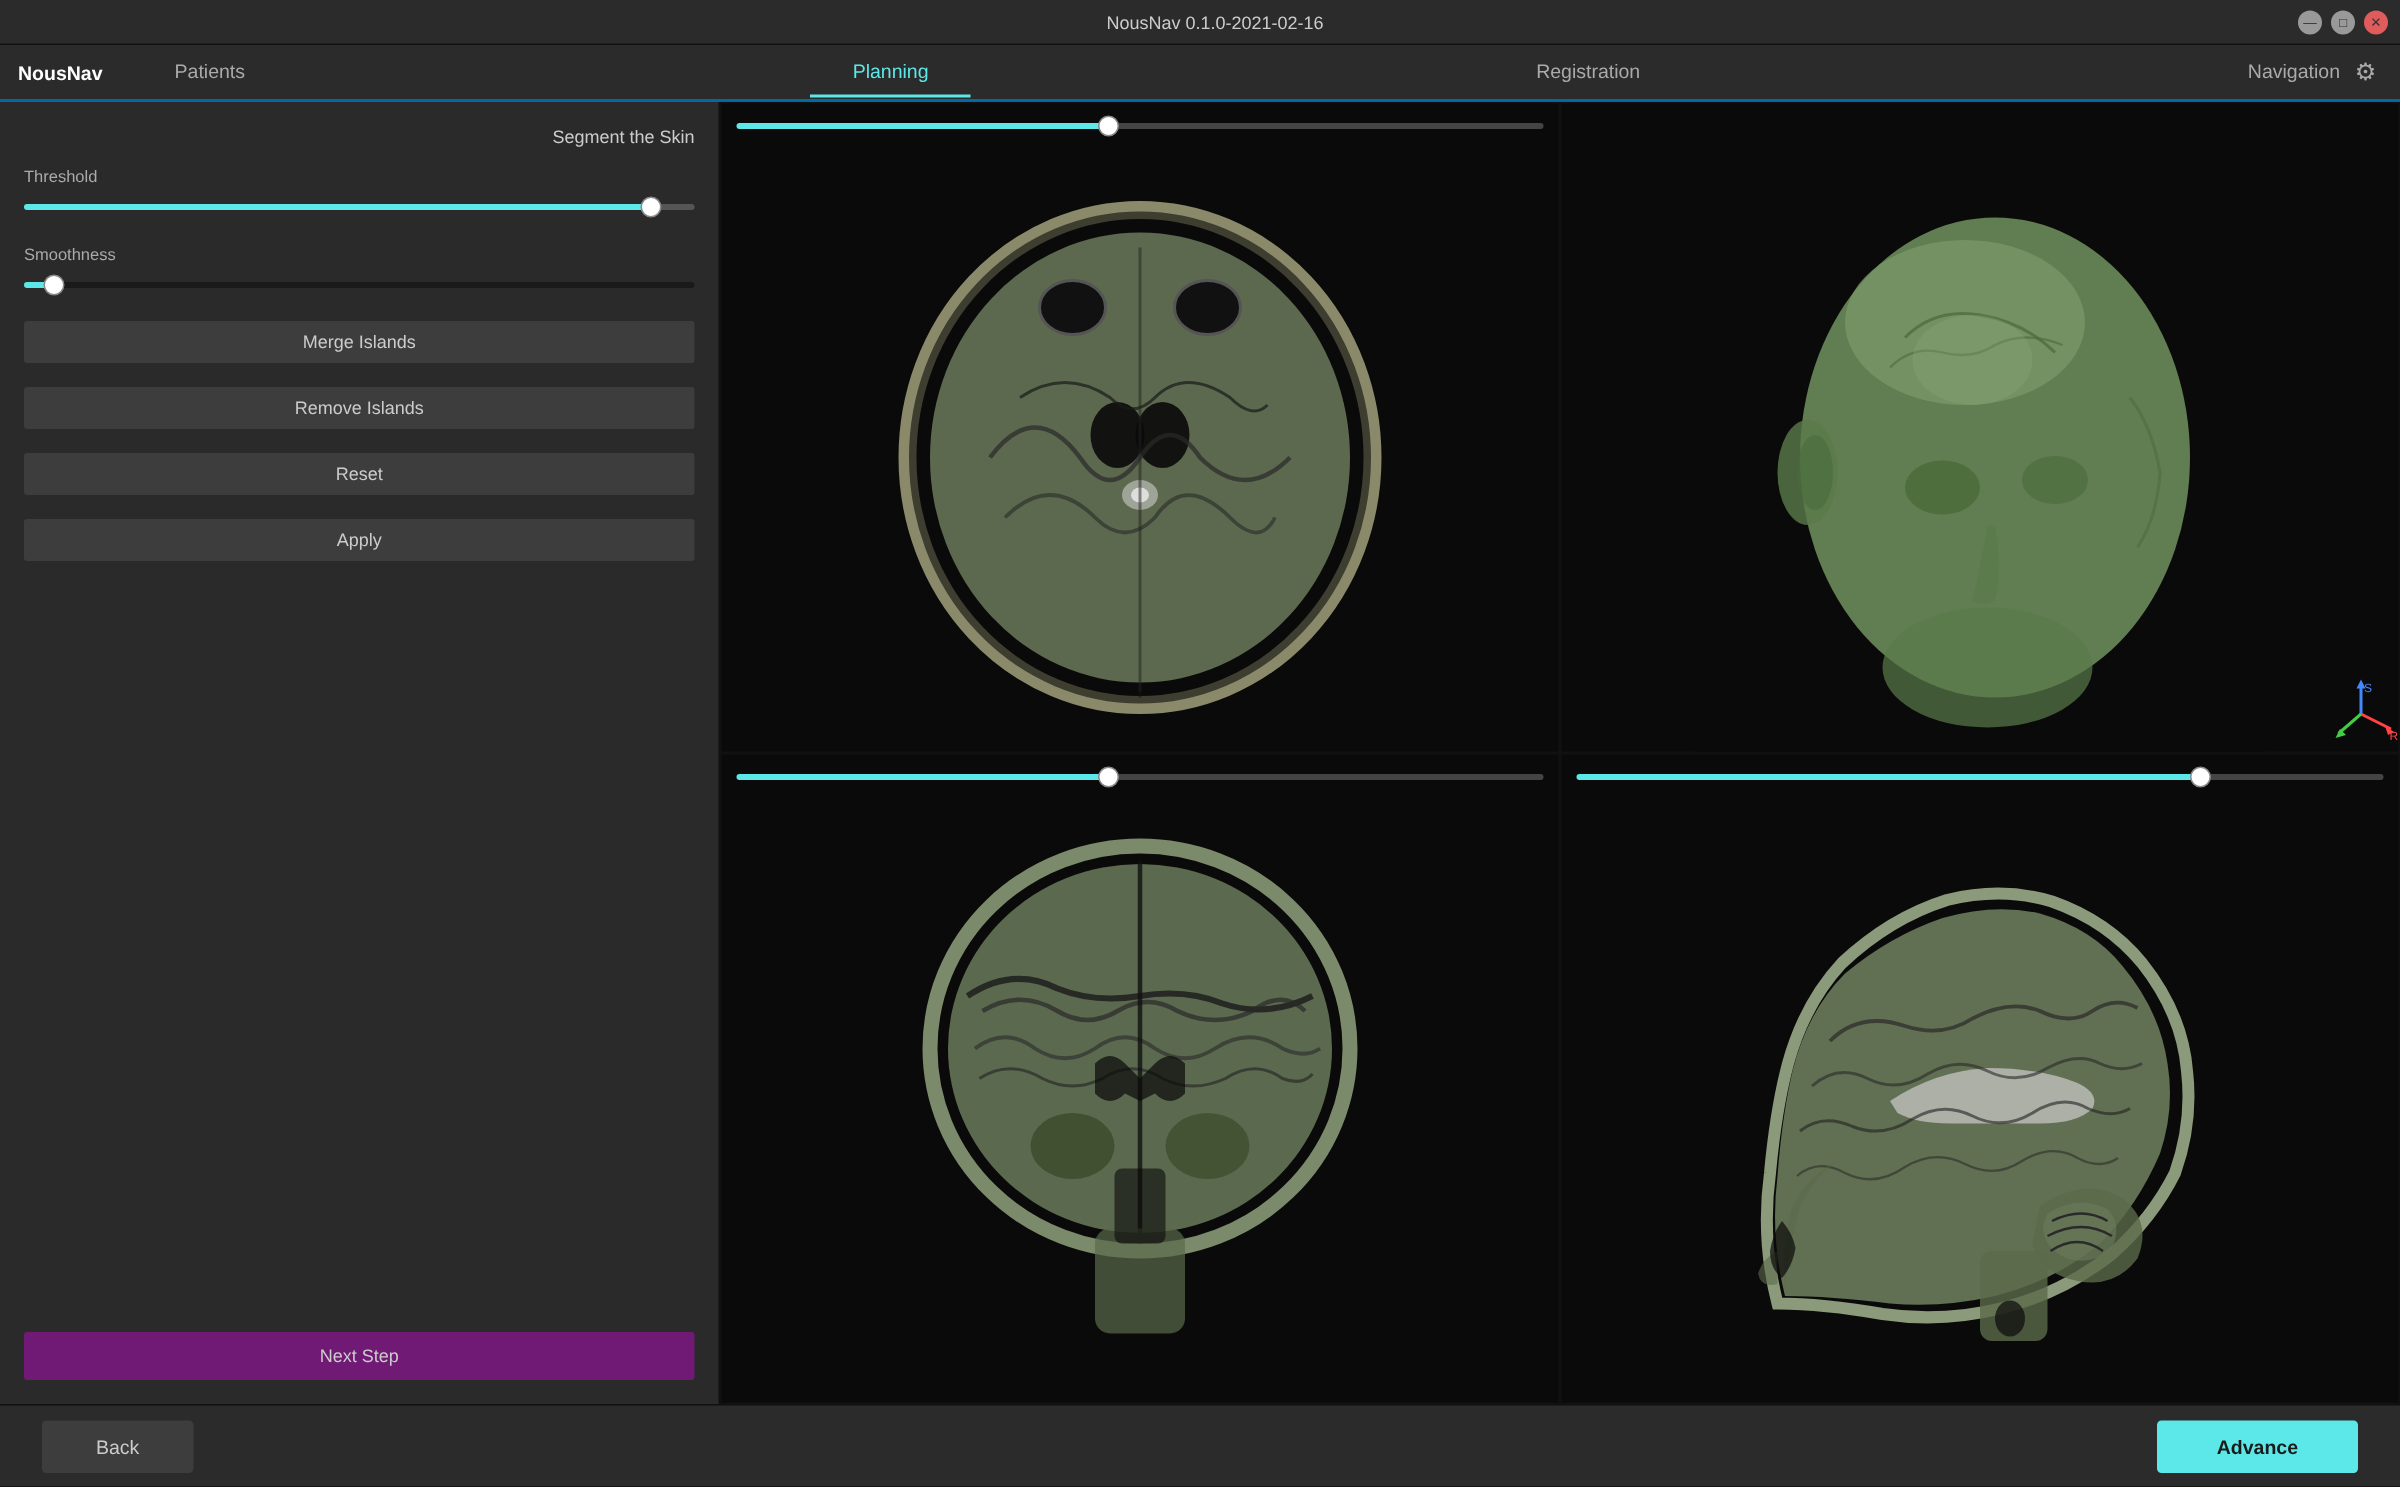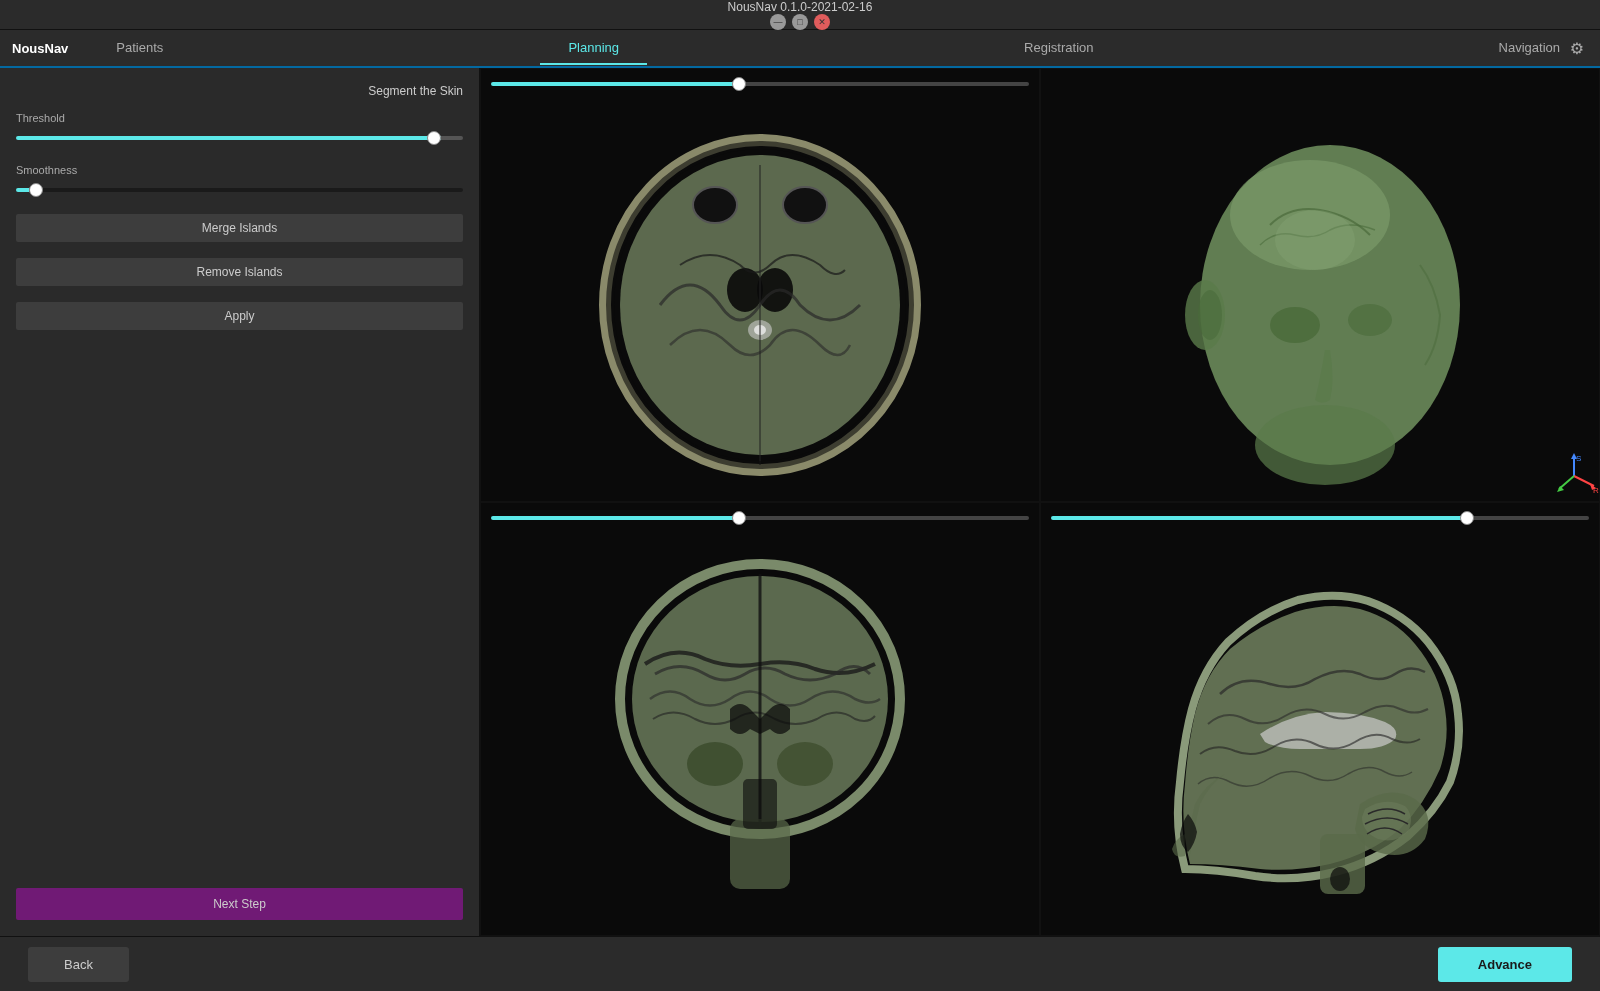--- a/index.html
+++ b/index.html
@@ -18,21 +18,20 @@
     
     .title-bar {
       background: #2b2b2b;
       height: 30px;
       display: flex;
       align-items: center;
       justify-content: space-between;
       padding: 0 8px;
       border-bottom: 1px solid #111;
       flex-shrink: 0;
-      flex-direction: column;
     }
     .title-bar-title {
       flex: 1;
       text-align: center;
       color: #ccc;
       font-size: 12px;
     }
     .title-bar-controls {
       display: flex;
       gap: 6px;
@@ -323,20 +322,21 @@
     </div>
 
     <div class="slider-label">Smoothness</div>
     <div class="slider-container">
       <input type="range" class="smoothness-slider" min="0" max="100" value="3" style="">
     </div>
 
     <div class="action-buttons">
       <button class="action-btn">Merge Islands</button>
       <button class="action-btn">Remove Islands</button>
+      <button class="action-btn">Reset</button>
       <button class="action-btn">Apply</button>
     </div>
 
     <div class="spacer"></div>
 
     <button class="next-step-btn">Next Step</button>
   </div>
 
   <div class="viewport-grid">
 

